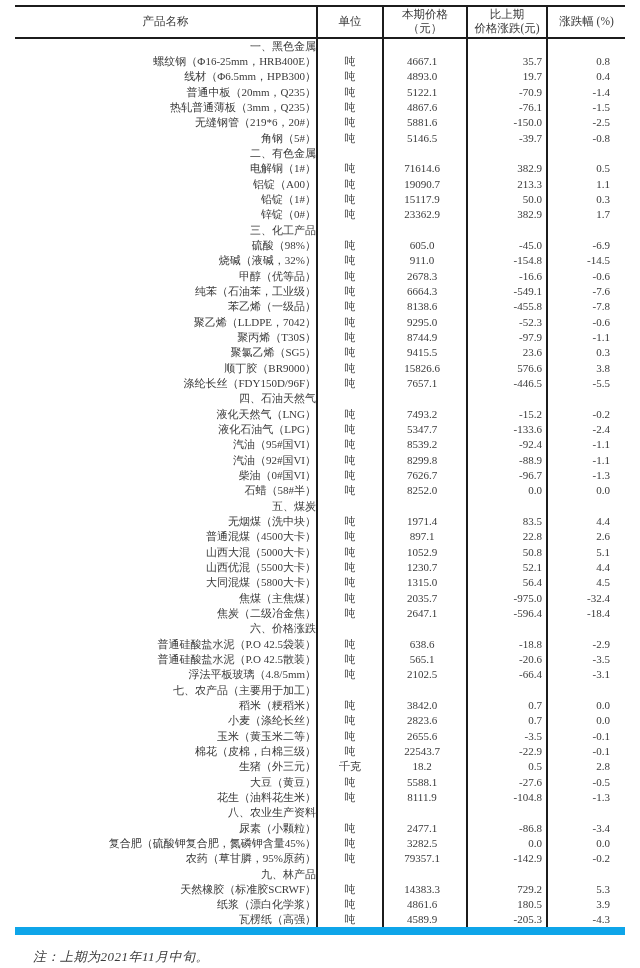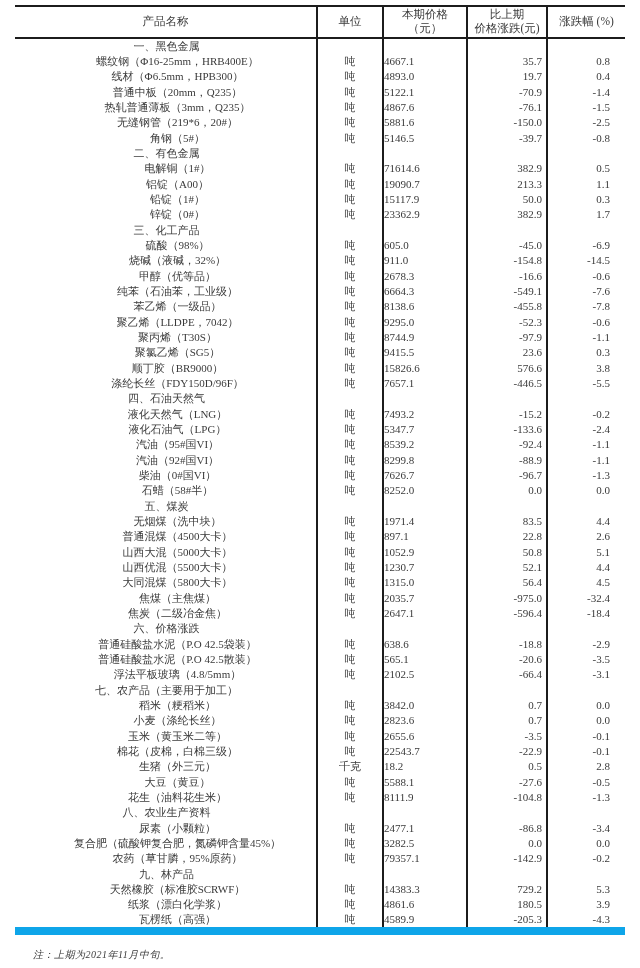--- a/index.html
+++ b/index.html
@@ -43,31 +43,31 @@
   td.vline { border-left: 2px solid #1c1c1c; }
   tbody tr { height: 15.34px; }
   tbody td {
     font-size: 11px;
     line-height: 15px;
     padding: 0;
     vertical-align: middle;
     white-space: nowrap;
     overflow: hidden;
   }
-  tbody td.name   { padding-left: 24px; text-align: center; }
+  tbody td.name   { padding-left: 24px; text-align: right; }
   tbody tr.section-row td.name { padding-left: 2px; }
   tbody td.unit   { text-align: center; }
-  tbody td.price  { text-align: left; padding-right: 6px; }
+  tbody td.price  { text-align: center; padding-right: 6px; }
   tbody td.change { text-align: right; padding-right: 4px; }
   tbody td.pct    { text-align: right; padding-right: 15px; }
   .footnote {
     position: absolute;
     left: 33px;
     top: 948px;
-    font-size: 10px;
+    font-size: 13px;
     font-style: italic;
     color: #3a3a3a;
     letter-spacing: 0.5px;
   }
 </style>
 </head>
 <body>
 
 <div class="table-wrap">
   <table class="price-table">

